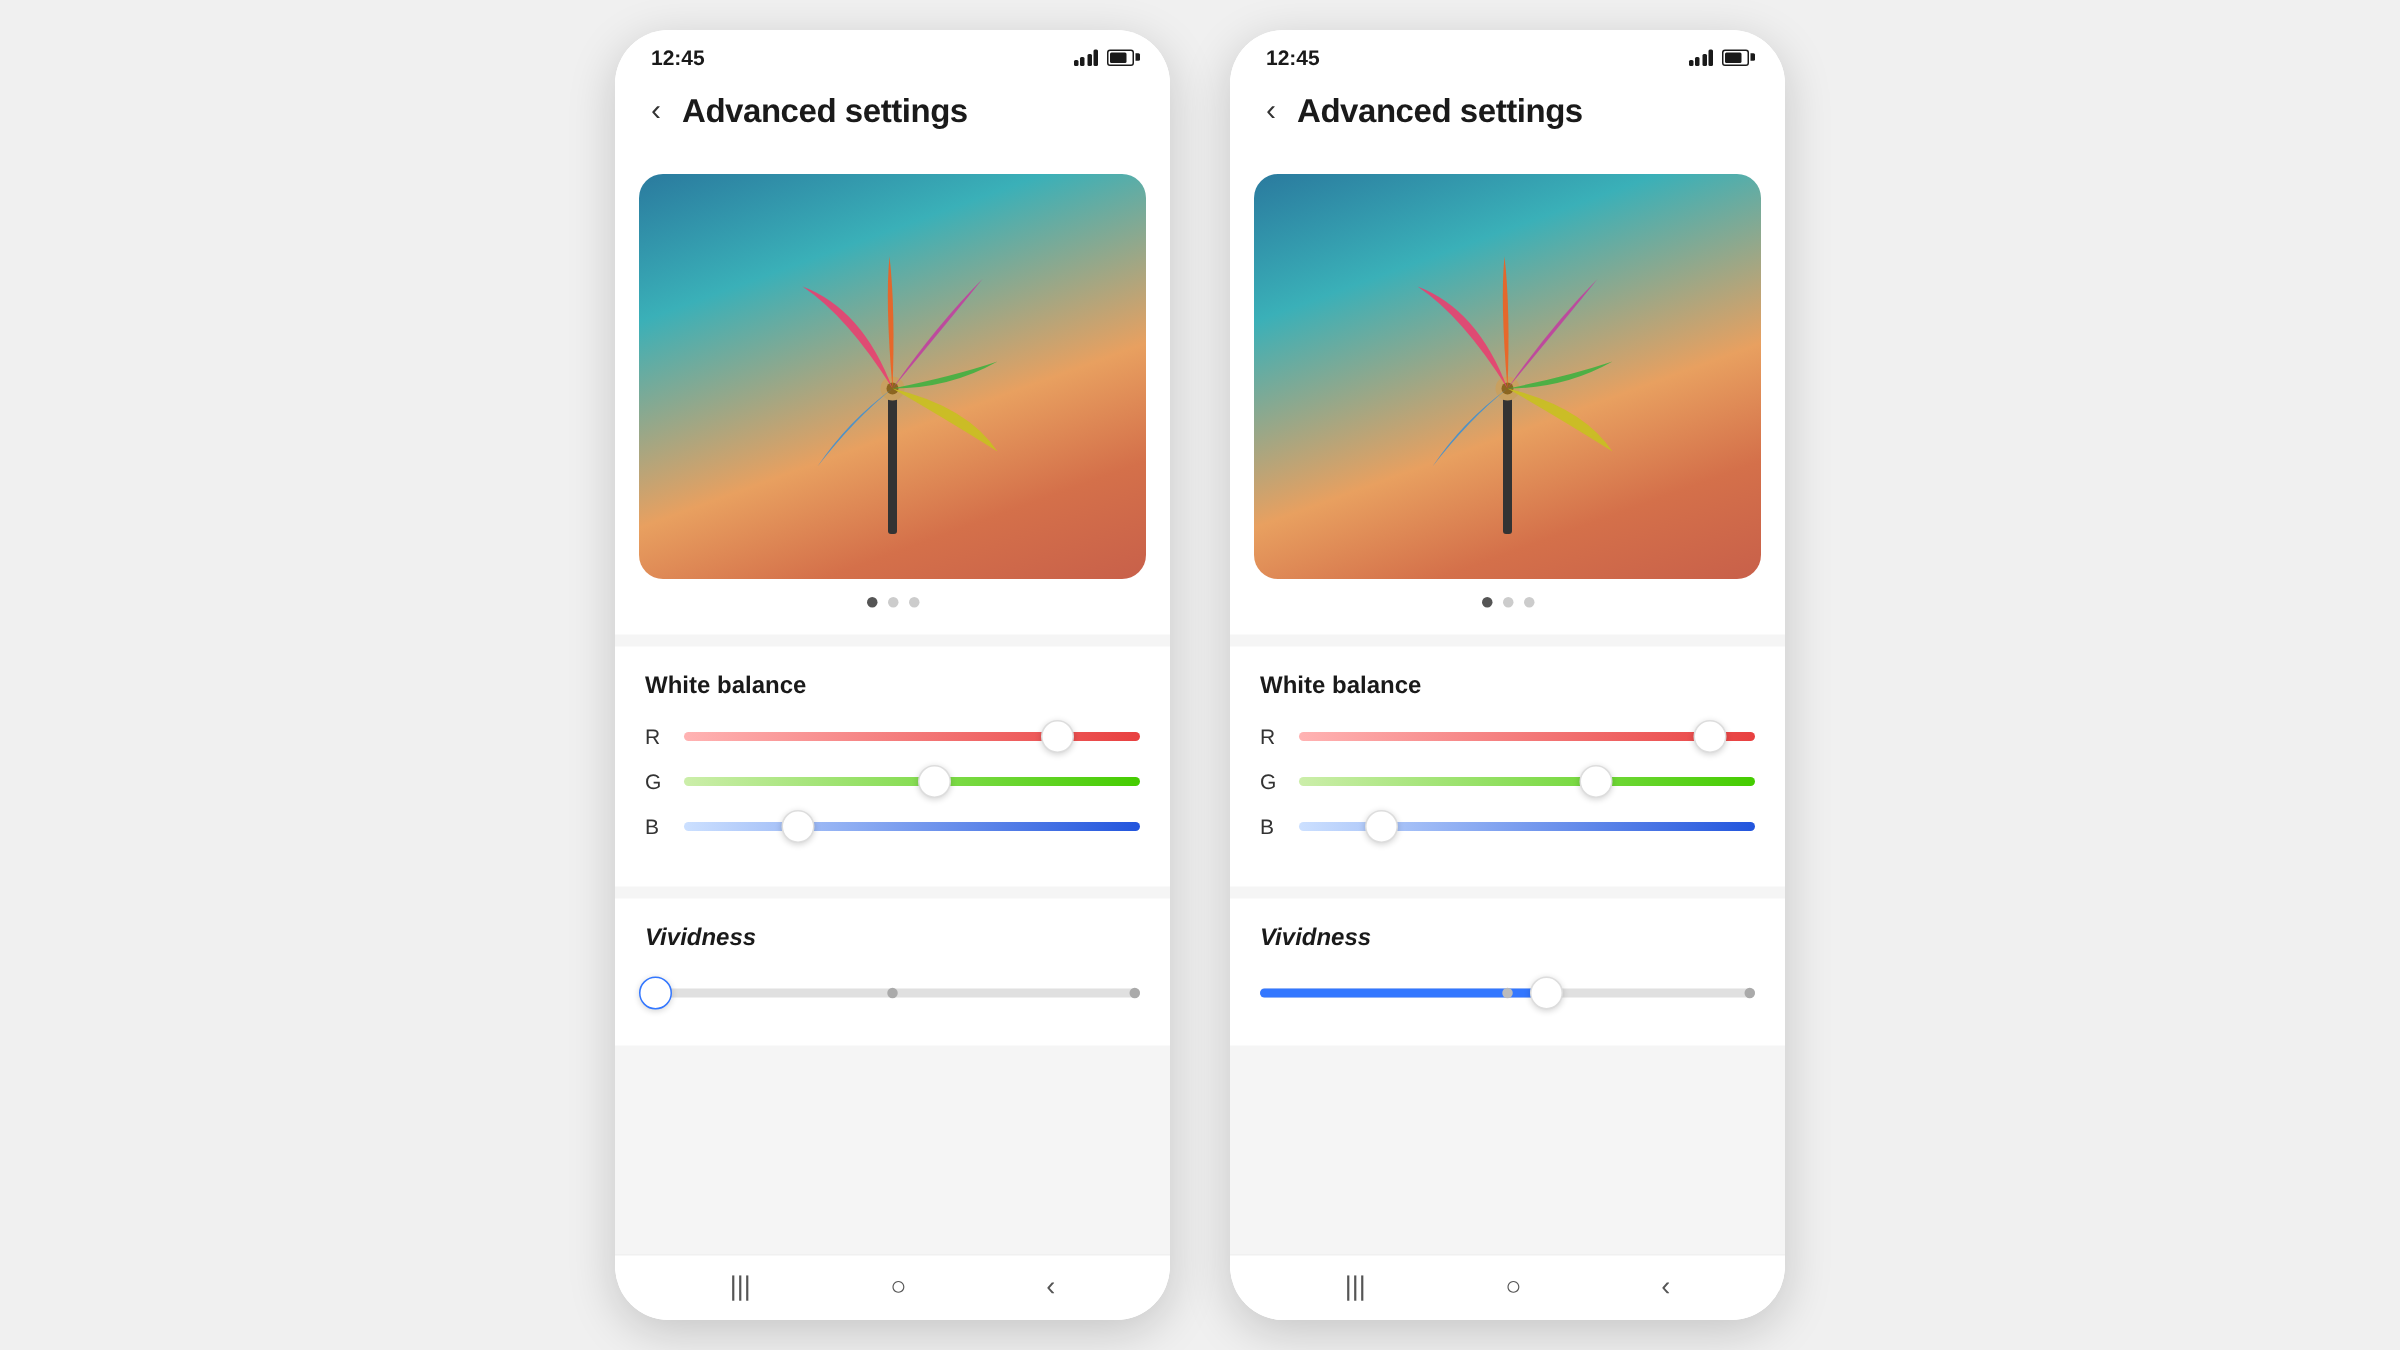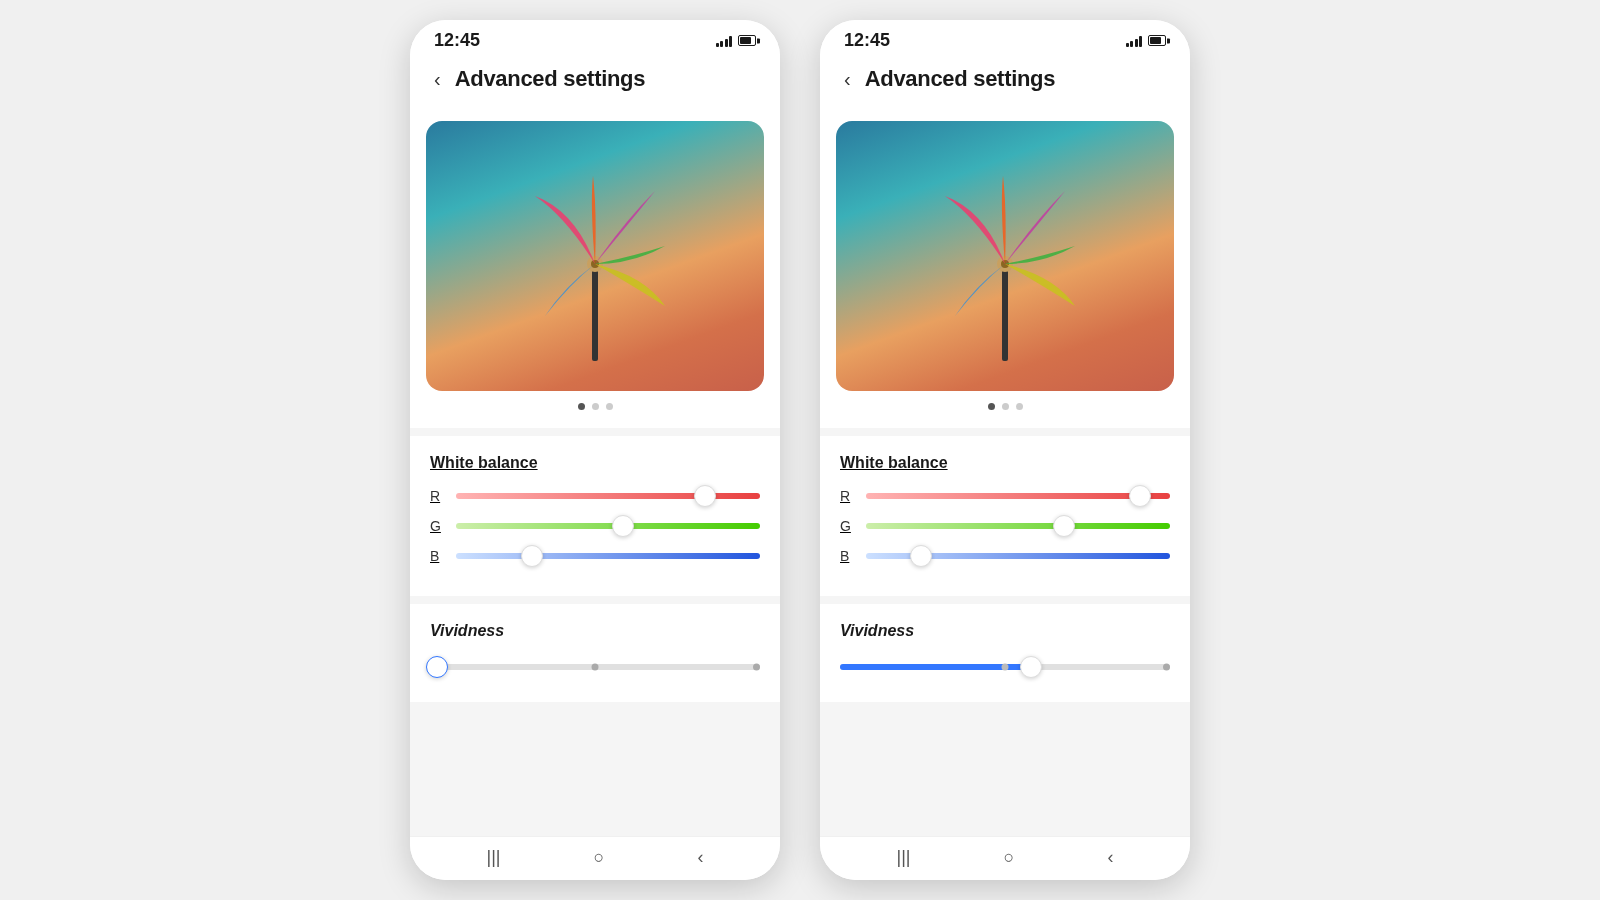--- a/index.html
+++ b/index.html
@@ -28,21 +28,21 @@
 
     .status-bar {
       display: flex;
       justify-content: space-between;
       align-items: center;
       padding: 10px 24px 4px;
       background: #fff;
     }
 
     .status-time {
-      font-size: 18px;
+      font-size: 14px;
       font-weight: 600;
       color: #1a1a1a;
     }
 
     .status-icons {
       display: flex;
       gap: 6px;
       align-items: center;
     }
 
@@ -164,21 +164,20 @@
     }
 
     .dot.inactive {
       background: #ccc;
     }
 
     .settings-card {
       background: #fff;
       margin: 0 0 8px 0;
       padding: 18px 20px;
-      text-decoration: underline;
     }
 
     .section-title {
       font-size: 16px;
       font-weight: 600;
       color: #1a1a1a;
       margin-bottom: 16px;
     }
 
     .slider-row {

